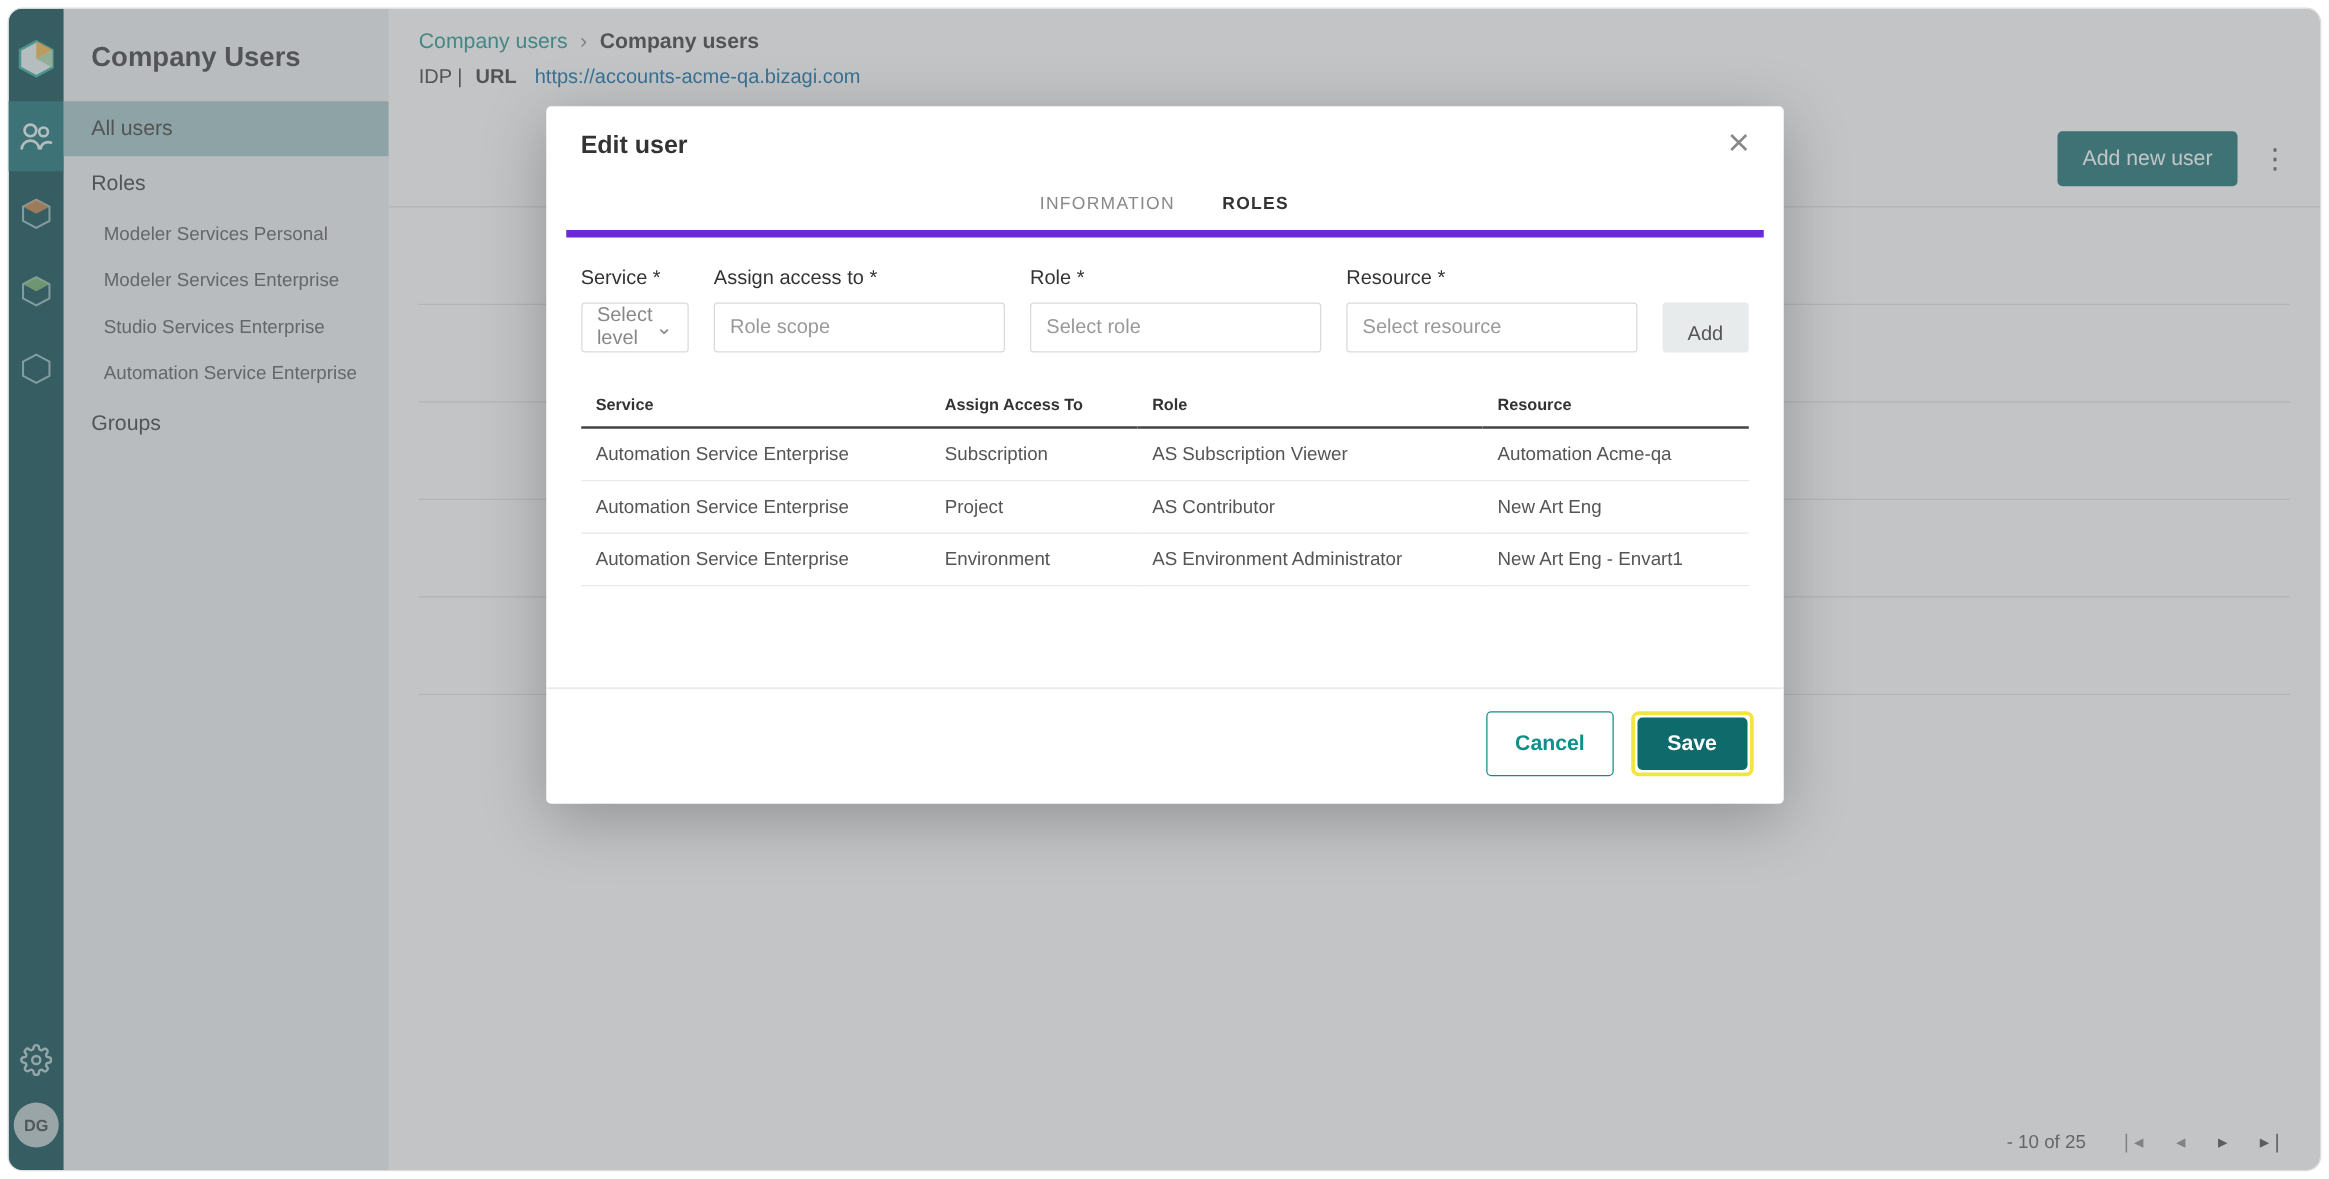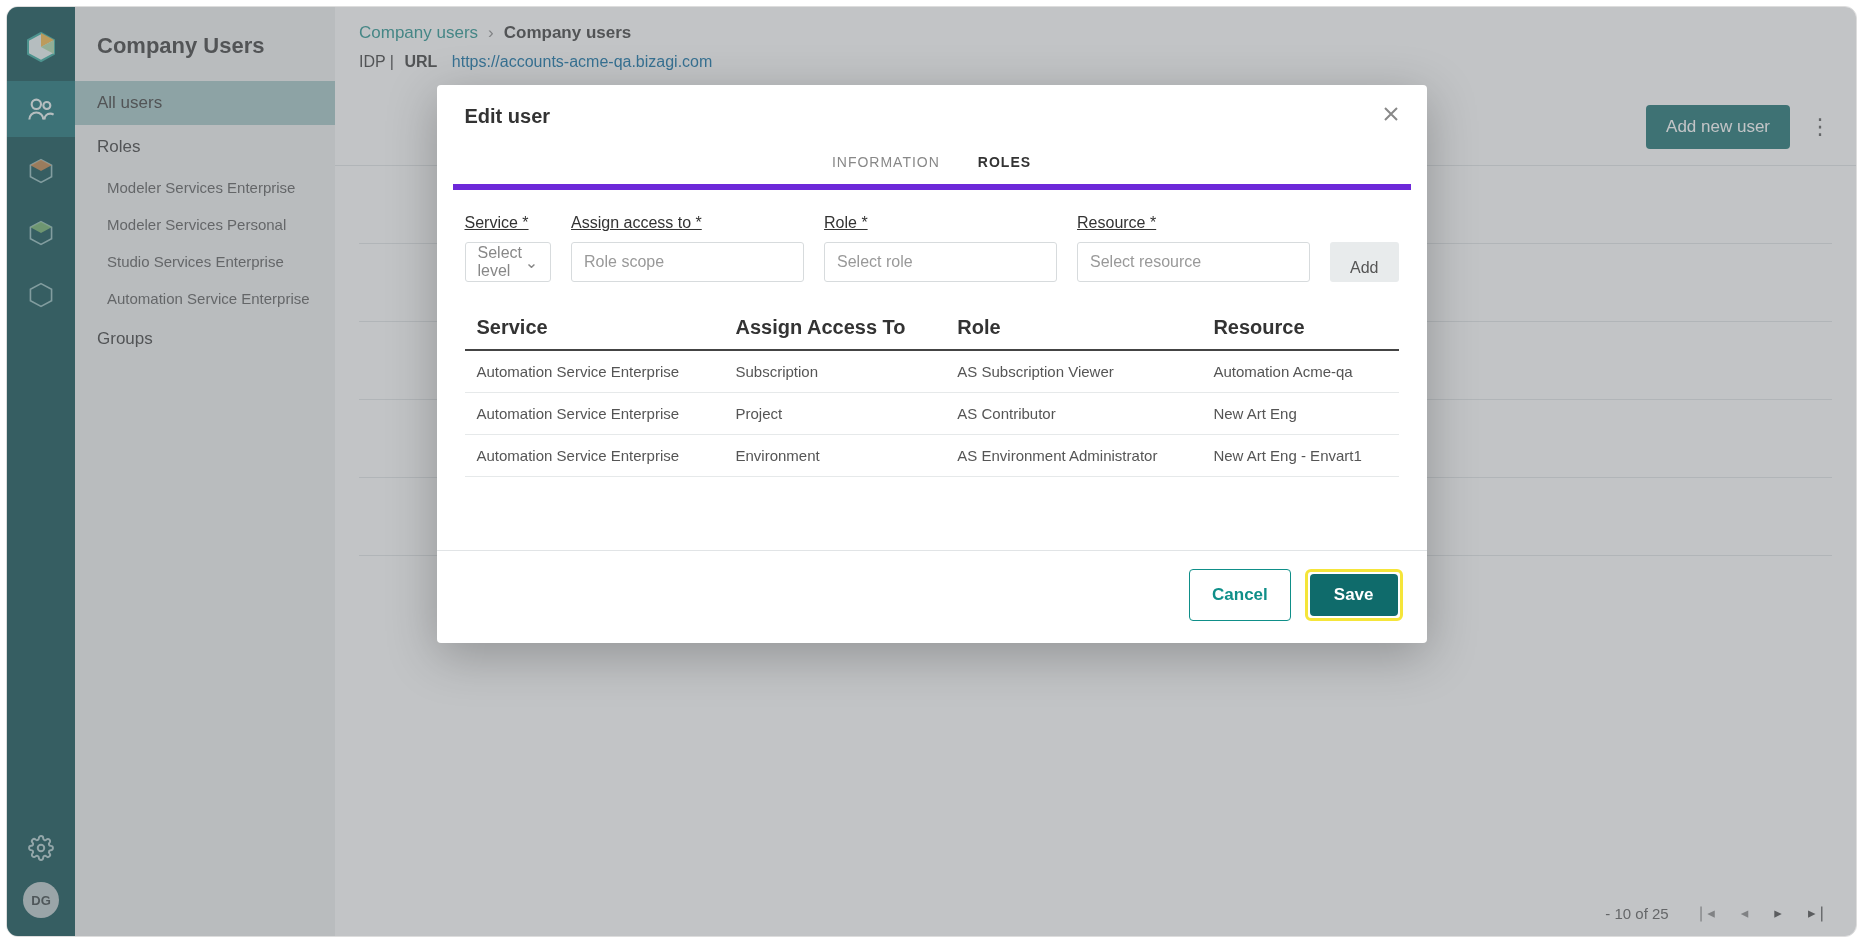--- a/index.html
+++ b/index.html
@@ -6,21 +6,21 @@
   html, body { width: 100%; height: 100%; font-family: "Segoe UI", Arial, sans-serif; background: #fff; }
   body { position: relative; overflow: hidden; }
 
   .app-frame {
     position: absolute; inset: 6px; border: 1px solid #ddd; border-radius: 12px; overflow: hidden;
     display: flex; background: #f5f6f7;
   }
 
   
   .rail {
-    width: 68px; background: #00454a; display: flex; flex-direction: column; align-items: center;
+    width: 44px; background: #00454a; display: flex; flex-direction: column; align-items: center;
     padding-top: 12px; gap: 6px; flex-shrink: 0;
   }
   .rail-icon {
     width: 68px; height: 56px; display: flex; align-items: center; justify-content: center;
     cursor: pointer;
   }
   .rail-icon.active { background: #0d6b70; }
   .rail-spacer { flex: 1; }
   .avatar-circle {
     width: 36px; height: 36px; border-radius: 50%; background: #b6c7c8; color: #2f3a3b;
@@ -103,35 +103,35 @@
   }
   .modal-tab {
     padding: 12px 4px 14px 4px; font-size: 14px; letter-spacing: 1px; color: #888;
     cursor: pointer; text-transform: uppercase;
   }
   .modal-tab.active { color: #333; font-weight: 600; }
 
   .modal-body { padding: 24px 28px 10px 28px; min-height: 360px; }
   .filters { display: flex; gap: 20px; margin-bottom: 24px; }
   .filter-col { flex: 1; display: flex; flex-direction: column; gap: 10px; }
-  .filter-label { font-size: 16px; color: #333; text-decoration: underline; }
+  .filter-label { font-size: 16px; color: #333; }
   .filter-input, .filter-select {
     height: 40px; border: 1px solid #d7dbdd; border-radius: 3px; padding: 0 12px;
     font-size: 16px; color: #333; background: #fff;
   }
   .filter-select { position: relative; display: flex; align-items: center; justify-content: space-between; cursor: pointer; }
   .filter-select .ph { color: #888; }
   .add-btn {
     height: 40px; padding: 17px 20px; background: #e8ebec; color: #555;
     border: none; border-radius: 3px; font-size: 16px; align-self: flex-end;
     cursor: pointer;
   }
   .role-table { width: 100%; border-collapse: collapse; }
   .role-table th {
-    text-align: left; font-size: 20px; font-weight: 700; color: #333;
+    text-align: left; font-size: 13px; font-weight: 700; color: #333;
     padding: 10px 12px; border-bottom: 2px solid #444;
   }
   .role-table td {
     font-size: 15px; color: #555; padding: 12px 12px; border-bottom: 1px solid #e6e9ea;
     vertical-align: middle;
   }
 
   .modal-footer {
     display: flex; justify-content: flex-end; gap: 14px;
     padding: 18px 24px 22px 24px; border-top: 1px solid #e1e4e6;
@@ -195,22 +195,22 @@
         <path d="M19.4 15a1.7 1.7 0 0 0 .34 1.87l.06.06a2 2 0 1 1-2.83 2.83l-.06-.06a1.7 1.7 0 0 0-1.87-.34 1.7 1.7 0 0 0-1.03 1.56V21a2 2 0 0 1-4 0v-.09a1.7 1.7 0 0 0-1.11-1.56 1.7 1.7 0 0 0-1.87.34l-.06.06a2 2 0 1 1-2.83-2.83l.06-.06A1.7 1.7 0 0 0 4.6 15a1.7 1.7 0 0 0-1.56-1.03H3a2 2 0 0 1 0-4h.09A1.7 1.7 0 0 0 4.6 9a1.7 1.7 0 0 0-.34-1.87l-.06-.06A2 2 0 1 1 7.03 4.24l.06.06A1.7 1.7 0 0 0 9 4.6a1.7 1.7 0 0 0 1.03-1.56V3a2 2 0 0 1 4 0v.09c0 .68.4 1.29 1.03 1.56a1.7 1.7 0 0 0 1.87-.34l.06-.06a2 2 0 1 1 2.83 2.83l-.06.06A1.7 1.7 0 0 0 19.4 9c.27.63.88 1.03 1.56 1.03H21a2 2 0 0 1 0 4h-.09a1.7 1.7 0 0 0-1.51 1z"></path>
       </svg>
     </div>
     <div class="avatar-circle">DG</div>
   </div>
 
   <div class="sidebar">
     <div class="sidebar-title">Company Users</div>
     <div class="side-item active">All users</div>
     <div class="side-item">Roles</div>
+    <div class="side-subitem">Modeler Services Personal</div>
     <div class="side-subitem">Modeler Services Enterprise</div>
-    <div class="side-subitem">Modeler Services Personal</div>
     <div class="side-subitem">Studio Services Enterprise</div>
     <div class="side-subitem">Automation Service Enterprise</div>
     <div class="side-item">Groups</div>
   </div>
 
   <div class="main">
     <div class="breadcrumb-row">
       <span class="crumb-link">Company users</span>
       <span style="color:#888;">›</span>
       <span class="crumb-current">Company users</span>

